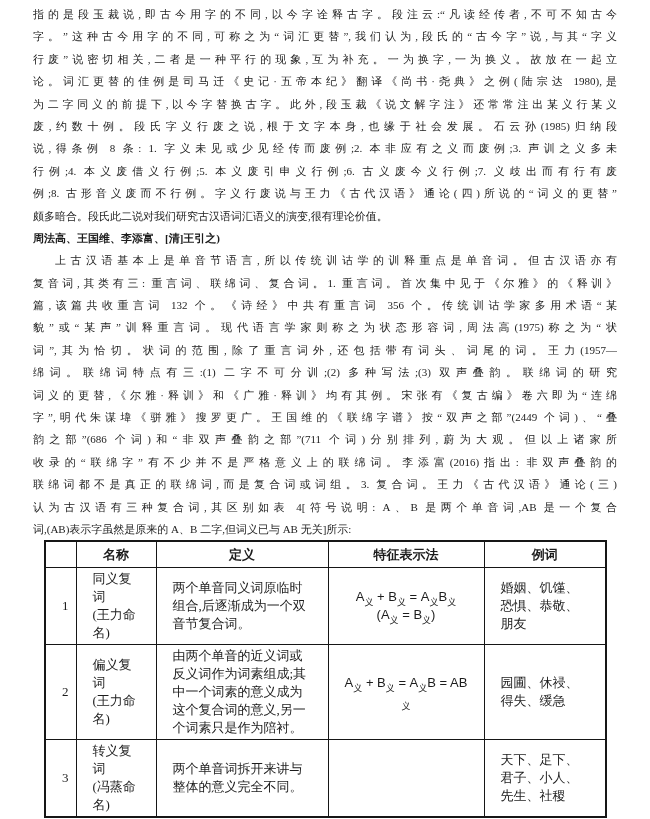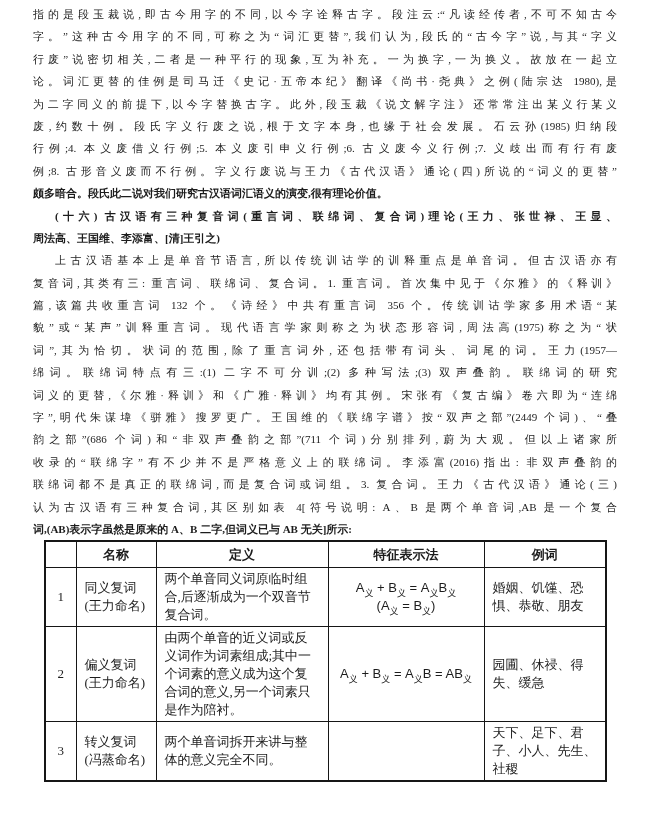--- a/index.html
+++ b/index.html
@@ -7,37 +7,37 @@
     width:650px; height:819px; background:#ffffff; color:#1c1c1c;
     font-family:"Liberation Serif","DejaVu Serif",serif;
     overflow:hidden;
   }
   .page { padding:3px 33px 0 33px; }
   .tline {
     font-size:11px; line-height:22.4px; height:22.4px;
     text-align:justify; text-align-last:justify;
     overflow:hidden; white-space:normal;
   }
-  .tline.short { text-align-last:left;font-weight:bold; }
+  .tline.short { text-align-last:left; }
   .tline.bold { font-weight:bold; }
   .tline.indent { text-indent:2em; }
 
   .table-caption {
     text-align:center; font-weight:bold; font-size:13px;
     margin:9px 0 7px 0; letter-spacing:0.5px;
   }
   table.features {
     border-collapse:collapse; table-layout:fixed;
     width:561px; margin-left:11px;
     border:2px solid #161616;
   }
   table.features th, table.features td {
     border:1px solid #161616;
     font-size:13px; line-height:18px;
-    padding:2px 8px; vertical-align:middle;
+    padding:2px 16px; vertical-align:middle;
     overflow:hidden;
   }
   table.features th { font-weight:bold; text-align:center; height:21px; }
   td.c-no   { text-align:center; }
   td.c-name { text-align:left; white-space:pre-line; font-size:12.5px; padding:2px 1px; }
   td.c-def  { text-align:left; padding:2px 6px; }
   td.c-formula { text-align:center; font-family:Liberation Sans, sans-serif; }
   td.c-ex   { text-align:left; padding:2px 7px; }
   td.c-formula sub { font-size:9px; line-height:0; }
 </style>
@@ -46,27 +46,27 @@
 
 <div class="page">
 
   <div>
     <div class="tline">指的是段玉裁说,即古今用字的不同,以今字诠释古字。段注云:“凡读经传者,不可不知古今</div>
     <div class="tline">字。”这种古今用字的不同,可称之为“词汇更替”,我们认为,段氏的“古今字”说,与其“字义</div>
     <div class="tline">行废”说密切相关,二者是一种平行的现象,互为补充。一为换字,一为换义。故放在一起立</div>
     <div class="tline">论。词汇更替的佳例是司马迁《史记·五帝本纪》翻译《尚书·尧典》之例(陆宗达 1980),是</div>
     <div class="tline">为二字同义的前提下,以今字替换古字。此外,段玉裁《说文解字注》还常常注出某义行某义</div>
     <div class="tline">废,约数十例。段氏字义行废之说,根于文字本身,也缘于社会发展。石云孙(1985)归纳段</div>
+    <div class="tline">说,得条例 8 条: 1. 字义未见或少见经传而废例;2. 本非应有之义而废例;3. 声训之义多未</div>
     <div class="tline">行例;4. 本义废借义行例;5. 本义废引申义行例;6. 古义废今义行例;7. 义歧出而有行有废</div>
     <div class="tline">例;8. 古形音义废而不行例。字义行废说与王力《古代汉语》通论(四)所说的“词义的更替”</div>
     <div class="tline short">颇多暗合。段氏此二说对我们研究古汉语词汇语义的演变,很有理论价值。</div>
   </div>
 
   <div>
-    <div class="tline bold indent">(十六) 古汉语有三种复音词(重言词、联绵词、复合词)理论(王力、张世禄、王显、</div>
     <div class="tline bold short">周法高、王国维、李添富、[清]王引之)</div>
   </div>
 
   <div>
     <div class="tline indent">上古汉语基本上是单音节语言,所以传统训诂学的训释重点是单音词。但古汉语亦有</div>
     <div class="tline">复音词,其类有三: 重言词、联绵词、复合词。1. 重言词。首次集中见于《尔雅》的《释训》</div>
     <div class="tline">篇,该篇共收重言词 132 个。《诗经》中共有重言词 356 个。传统训诂学家多用术语“某</div>
     <div class="tline">貌”或“某声”训释重言词。现代语言学家则称之为状态形容词,周法高(1975)称之为“状</div>
     <div class="tline">词”,其为恰切。状词的范围,除了重言词外,还包括带有词头、词尾的词。王力(1957—</div>
     <div class="tline">绵词。联绵词特点有三:(1) 二字不可分训;(2) 多种写法;(3) 双声叠韵。联绵词的研究</div>

